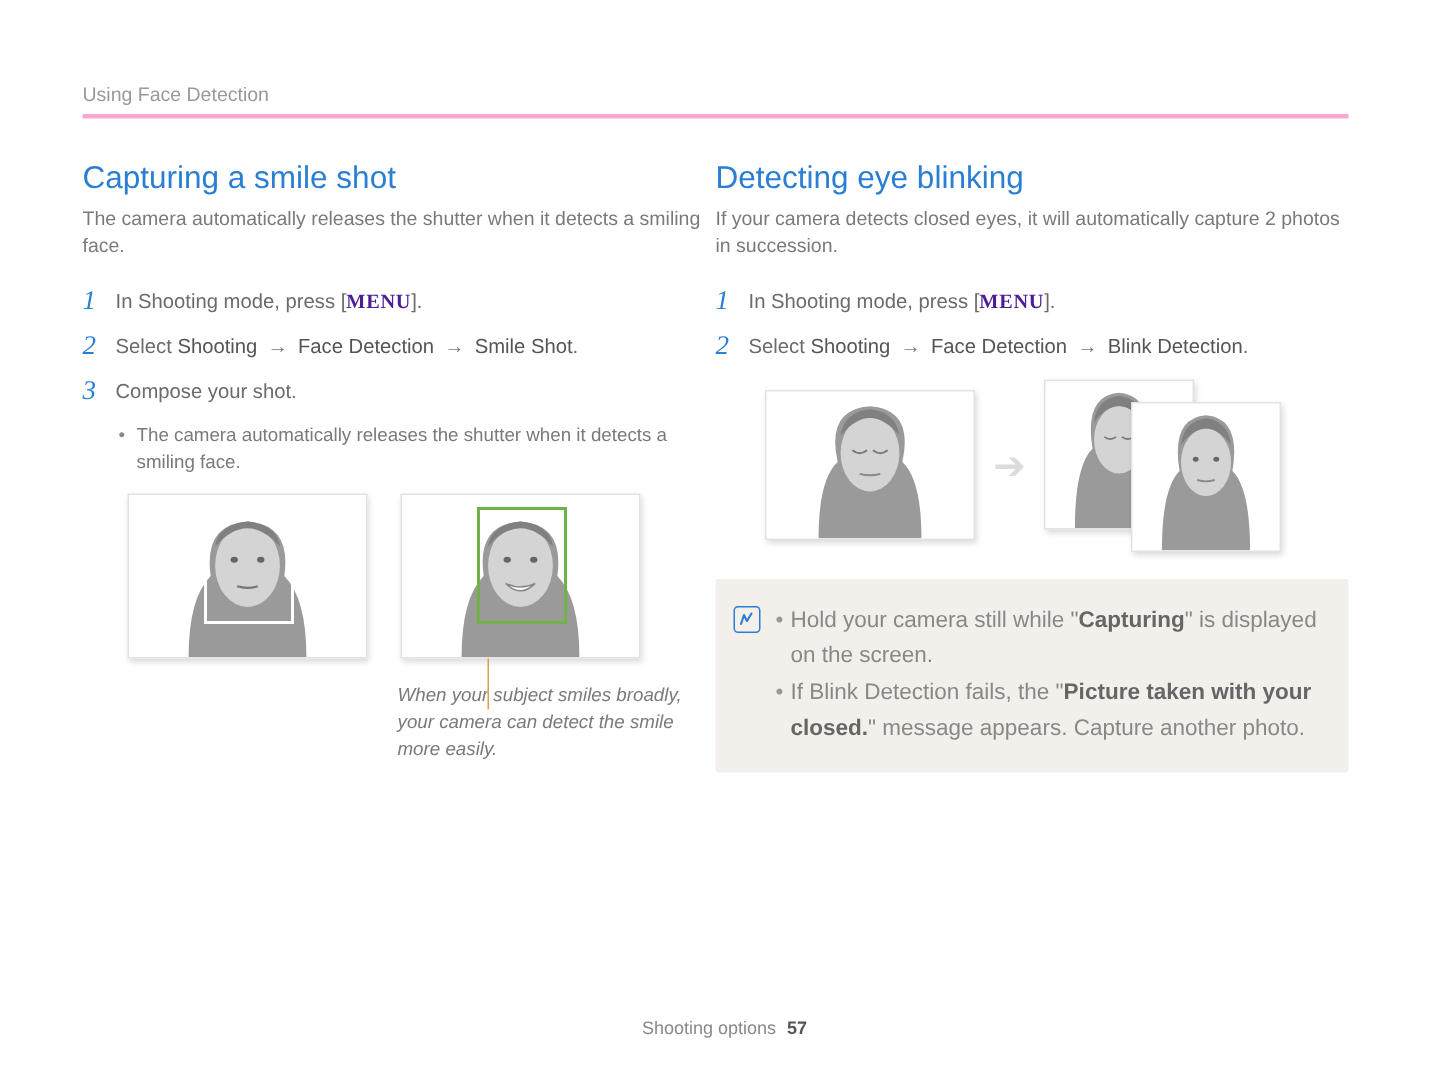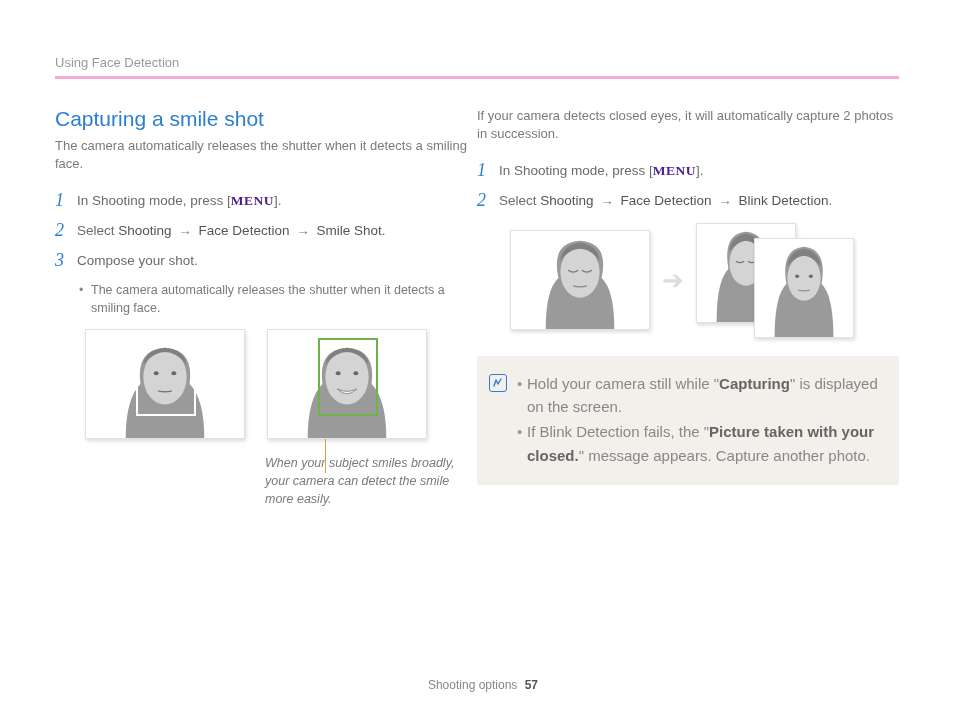--- a/index.html
+++ b/index.html
@@ -243,20 +243,21 @@
           </svg>
           <div class="detect-box green"></div>
         </div>
       </div>
       <div class="callout-line"></div>
       <p class="caption">When your subject smiles broadly, your camera can detect the smile more easily.</p>
     </div>
   </div>
 
   <div class="col">
+    <h2 class="section-title">Detecting eye blinking</h2>
     <p class="intro">If your camera detects closed eyes, it will automatically capture 2 photos in succession.</p>
 
     <ol class="steps">
       <li>
         <span class="step-num">1</span>
         <span class="step-text">
           <span>In Shooting mode, press [</span><span class="menu-label">MENU</span><span>].</span>
         </span>
       </li>
       <li>

